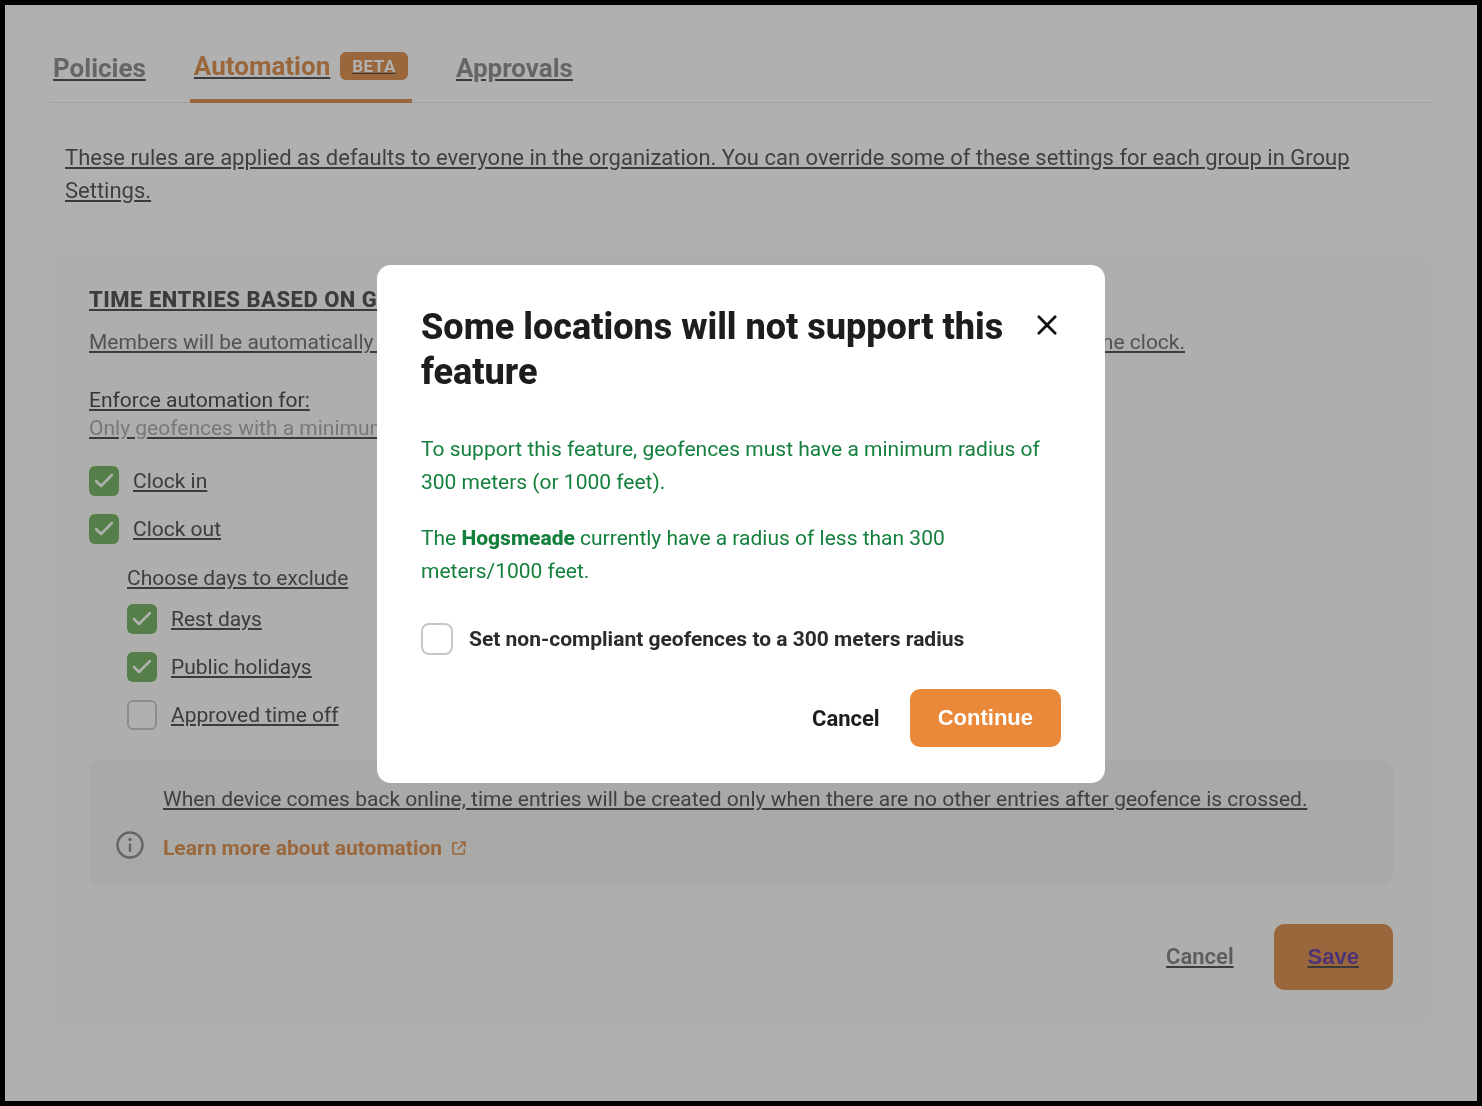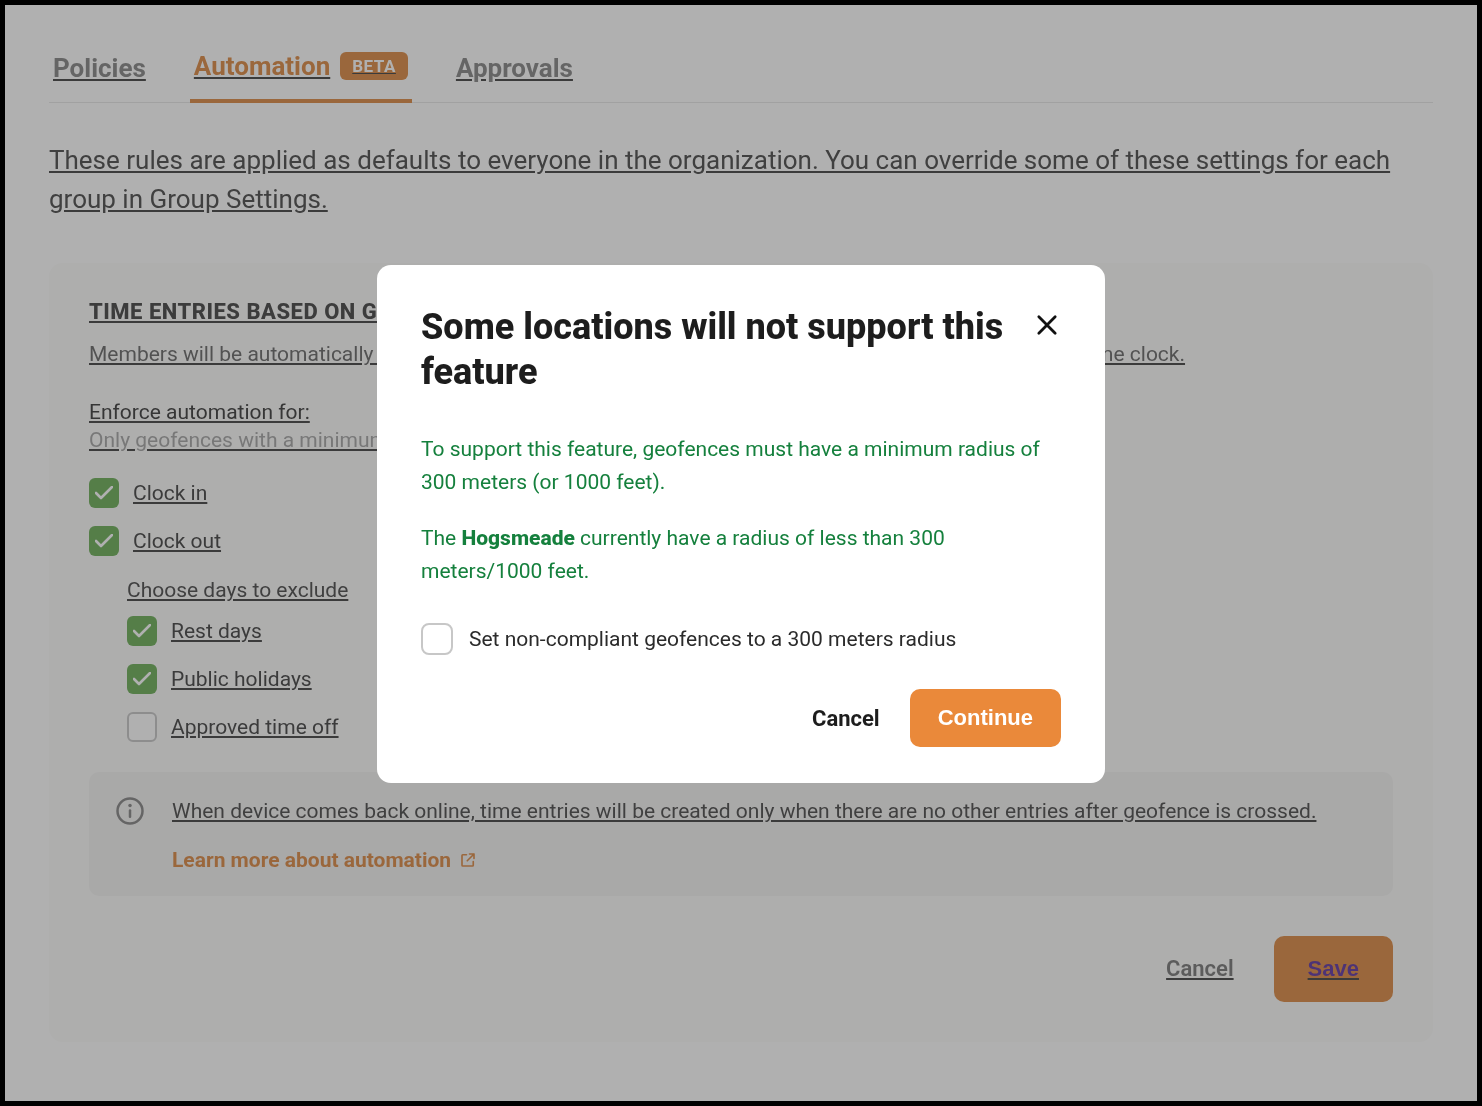--- a/index.html
+++ b/index.html
@@ -43,23 +43,23 @@
   .beta {
     background: #d87b2c;
     color: #fff;
     font-size: 17px;
     font-weight: 700;
     padding: 4px 12px;
     border-radius: 6px;
     letter-spacing: .5px;
   }
   .intro {
-    font-size: 26px;
+    font-size: 22px;
     color: #333;
-    margin: 38px 0 44px 0;
+    margin: 38px 0 44px 16px;
     line-height: 1.5;
   }
   
   .card {
     background: #fbfbfa;
     border-radius: 14px;
     padding: 36px 40px 40px 40px;
   }
   .card h3 {
     font-size: 22px;
@@ -107,22 +107,22 @@
     color: #333;
     margin: 22px 0 14px 38px;
   }
   
   .info {
     margin-top: 30px;
     background: #f3f2f1;
     border-radius: 10px;
     padding: 24px 26px;
     display: flex;
-    gap: 27px;
-    align-items: flex-start;
+    gap: 18px;
+    align-items: flex-end;
   }
   .info svg { flex-shrink: 0; }
   .info-text { font-size: 21px; color: #333; line-height: 1.5; }
   .learnmore {
     margin-top: 20px;
     display: inline-flex;
     align-items: center;
     gap: 8px;
     color: #d87b2c;
     font-weight: 700;
@@ -195,20 +195,21 @@
     color: #15803d;
     margin-bottom: 24px;
   }
   .modal p strong { font-weight: 800; }
   .modal-cb-row {
     display: flex;
     align-items: center;
     gap: 16px;
     font-size: 21px;
     margin: 36px 0 34px 0;
+    font-weight: bold;
   }
   .modal-cb {
     width: 32px; height: 32px;
     border: 2px solid #c7c7c7;
     border-radius: 8px;
     background: #fff;
   }
   .modal-actions {
     display: flex;
     justify-content: flex-end;

